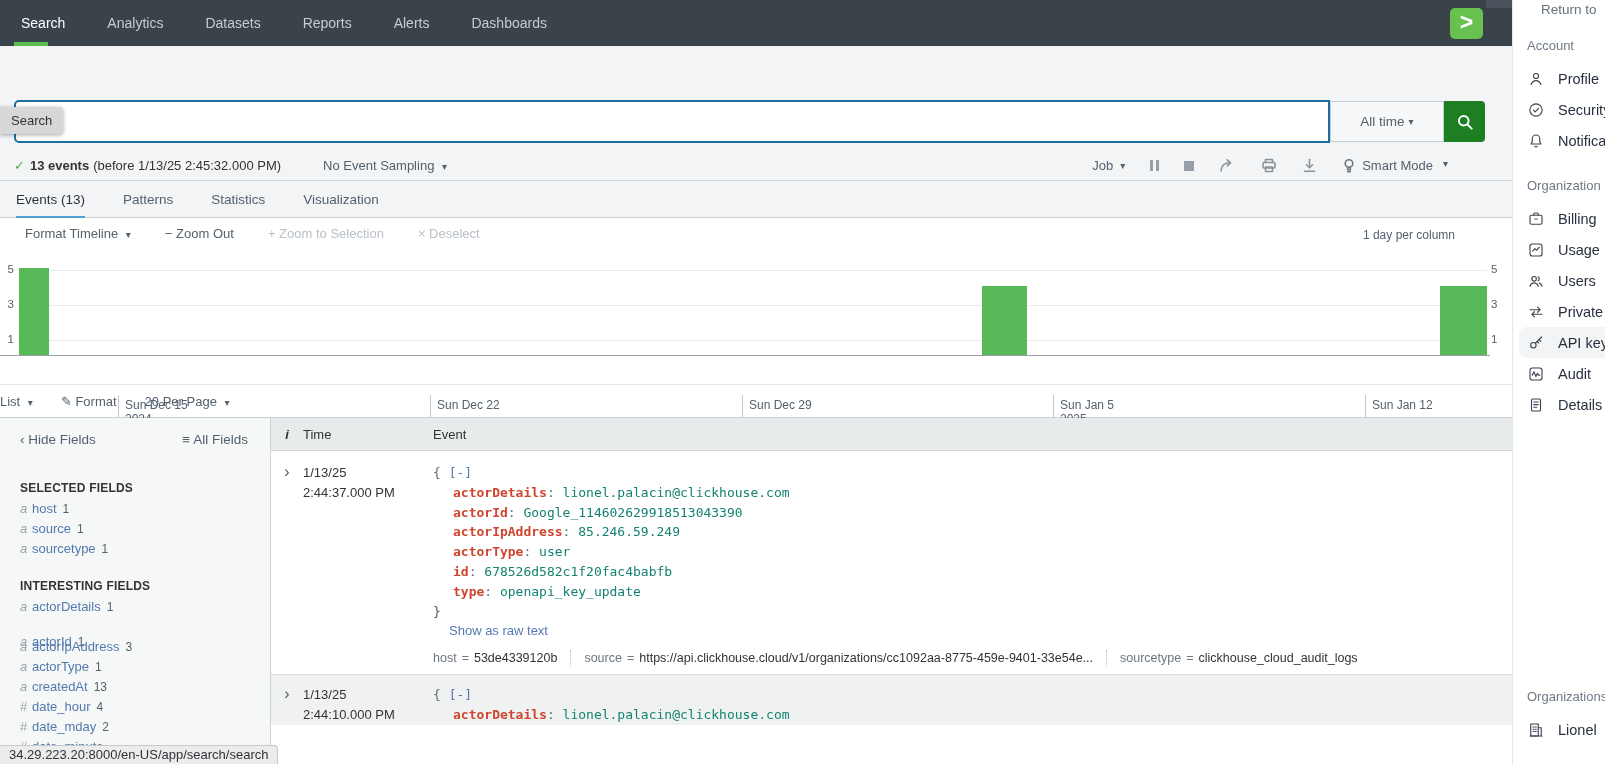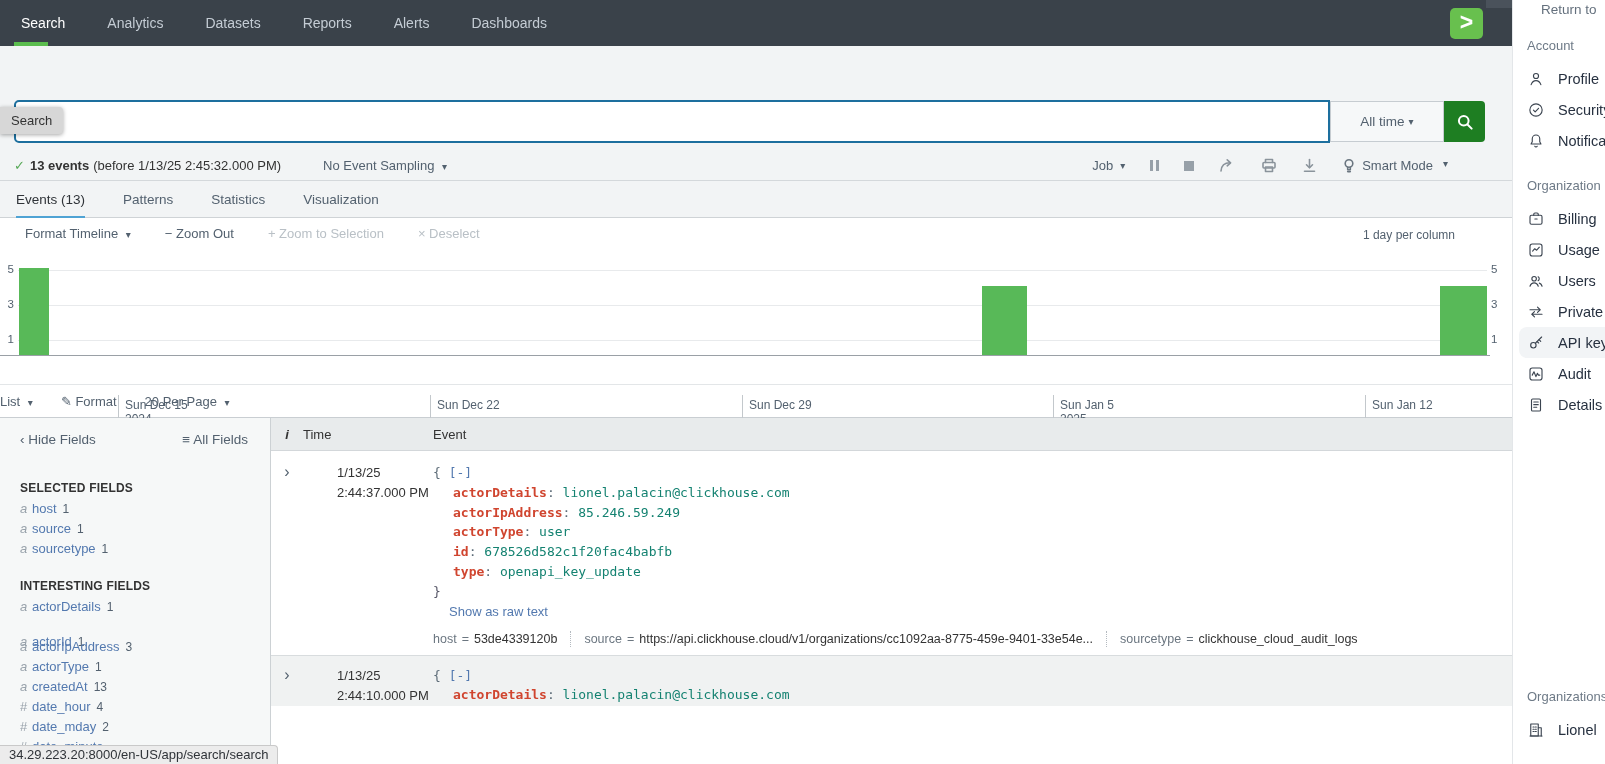--- a/index.html
+++ b/index.html
@@ -73,21 +73,21 @@
   .fld .fcount { color:#53616f; font-size:12px; margin-left:6px; }
 
   
   .events-table { position:absolute; left:271px; right:0; top:418px; bottom:0; background:#fff; }
   .tgrid { display:grid; grid-template-columns:32px 130px 1fr; }
   .thead { height:33px; background:#e8ebec; border-bottom:1px solid #d3d7da; align-items:center; font-size:13px; color:#333; }
   .th-i { text-align:center; font-weight:bold; font-style:italic; }
   .erow1 { padding-top:12px; padding-bottom:8px; background:#fff; }
   .erow2 { background:#f0f2f2; border-top:1px solid #d8dcde; padding-top:10px; }
   .expand { text-align:center; color:#53616f; font-size:16px; line-height:18px; cursor:pointer; }
-  .tcell { font-size:13px; color:#333; line-height:20px;margin-left:34px; }
+  .tcell { font-size:13px; color:#333; line-height:20px; }
   .ejson { font-family:"DejaVu Sans Mono", monospace; font-size:13px; line-height:19.8px; color:#556; }
   .jline1 .brace { color:#5c6b77; }
   .jcollapse { color:#5379af; cursor:pointer; }
   .jkv { padding-left:20px; }
   .jkey { color:#d0452f; font-weight:bold; }
   .jcolon { color:#5c6b77; }
   .jval { color:#148271; }
   .raw-link { margin-top:2px; font-size:13px; color:#5379af; cursor:pointer; font-family:"Liberation Sans",sans-serif;margin-left:16px; }
   .meta { display:flex; align-items:center; gap:13px; margin-top:12px; font-size:12.5px; color:#333; }
   .meta-item { display:flex; gap:5px; align-items:center; white-space:nowrap; cursor:pointer; }
@@ -322,20 +322,21 @@
       <div class="tgrid erow1">
         <div class="expand"><span>›</span></div>
         <div class="tcell">
           <div>1/13/25</div>
           <div>2:44:37.000 PM</div>
         </div>
         <div>
           <div class="ejson">
             <div class="jline1"><span class="brace">{</span> <span class="jcollapse">[-]</span></div>
             <div class="jkv"><span class="jkey">actorDetails</span><span class="jcolon">:</span> <span class="jval">lionel.palacin@clickhouse.com</span></div>
+            <div class="jkv"><span class="jkey">actorId</span><span class="jcolon">:</span> <span class="jval">Google_114602629918513043390</span></div>
             <div class="jkv"><span class="jkey">actorIpAddress</span><span class="jcolon">:</span> <span class="jval">85.246.59.249</span></div>
             <div class="jkv"><span class="jkey">actorType</span><span class="jcolon">:</span> <span class="jval">user</span></div>
             <div class="jkv"><span class="jkey">id</span><span class="jcolon">:</span> <span class="jval">678526d582c1f20fac4babfb</span></div>
             <div class="jkv"><span class="jkey">type</span><span class="jcolon">:</span> <span class="jval">openapi_key_update</span></div>
             <div><span class="brace">}</span></div>
           </div>
           <div class="raw-link">Show as raw text</div>
           <div class="meta">
             <span class="meta-item">
                 <span class="meta-key">host</span>

